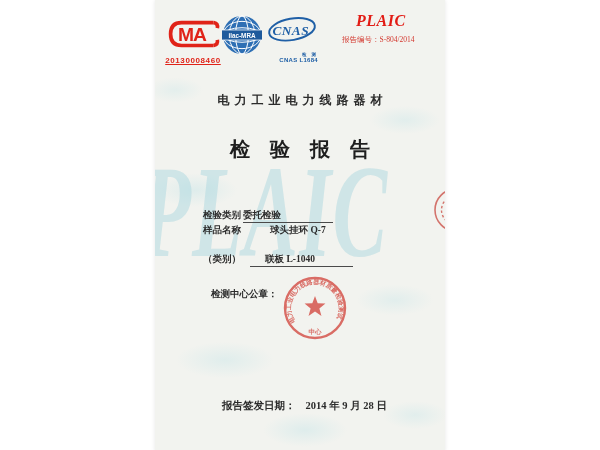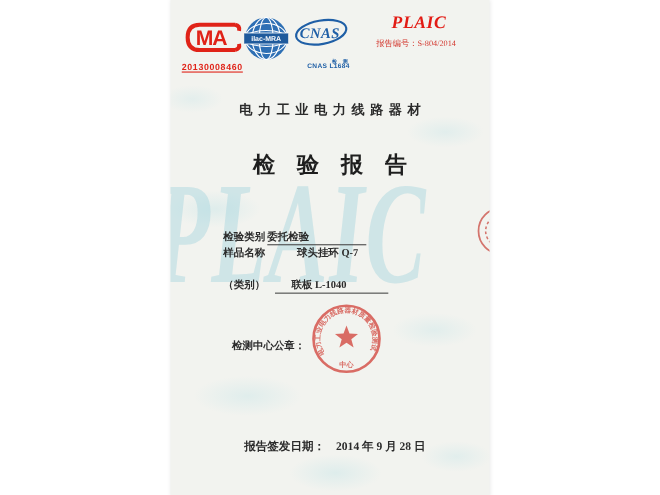--- a/index.html
+++ b/index.html
@@ -47,21 +47,21 @@
   
   .frow{left:48px;white-space:nowrap;font-size:9.5px;font-weight:bold;color:#2b2b2b;}
   .r1{top:209px;}.r2{top:224px;}.r3{top:237px;margin-top:16px;}.r4{top:251px;}
   .flabel{display:inline-block;width:40px;}
   .u{display:inline-block;border-bottom:1px solid #4a4a4a;}
   .u1{width:90px;}
   .r2 .fvalue{margin-left:27px;}
   .u3{margin-left:7px;width:103px;padding-left:15px;box-sizing:border-box;}
   .u4{margin-left:13px;padding:0 3px;}
   
-  .seal-label{left:56px;top:288px;font-size:9.5px;font-weight:bold;color:#2b2b2b;margin-top:20px;}
+  .seal-label{left:56px;top:288px;font-size:9.5px;font-weight:bold;color:#2b2b2b;}
   .main-seal{left:120px;top:268px;}
   .partial-seal{left:268px;top:184px;}
   
   .daterow{left:67px;top:399px;font-size:10.5px;font-weight:bold;color:#2b2b2b;white-space:nowrap;}
   .daterow .dval{margin-left:10px;text-align:right;}
 </style>
 </head>
 <body>
 
 <div class="stage">

